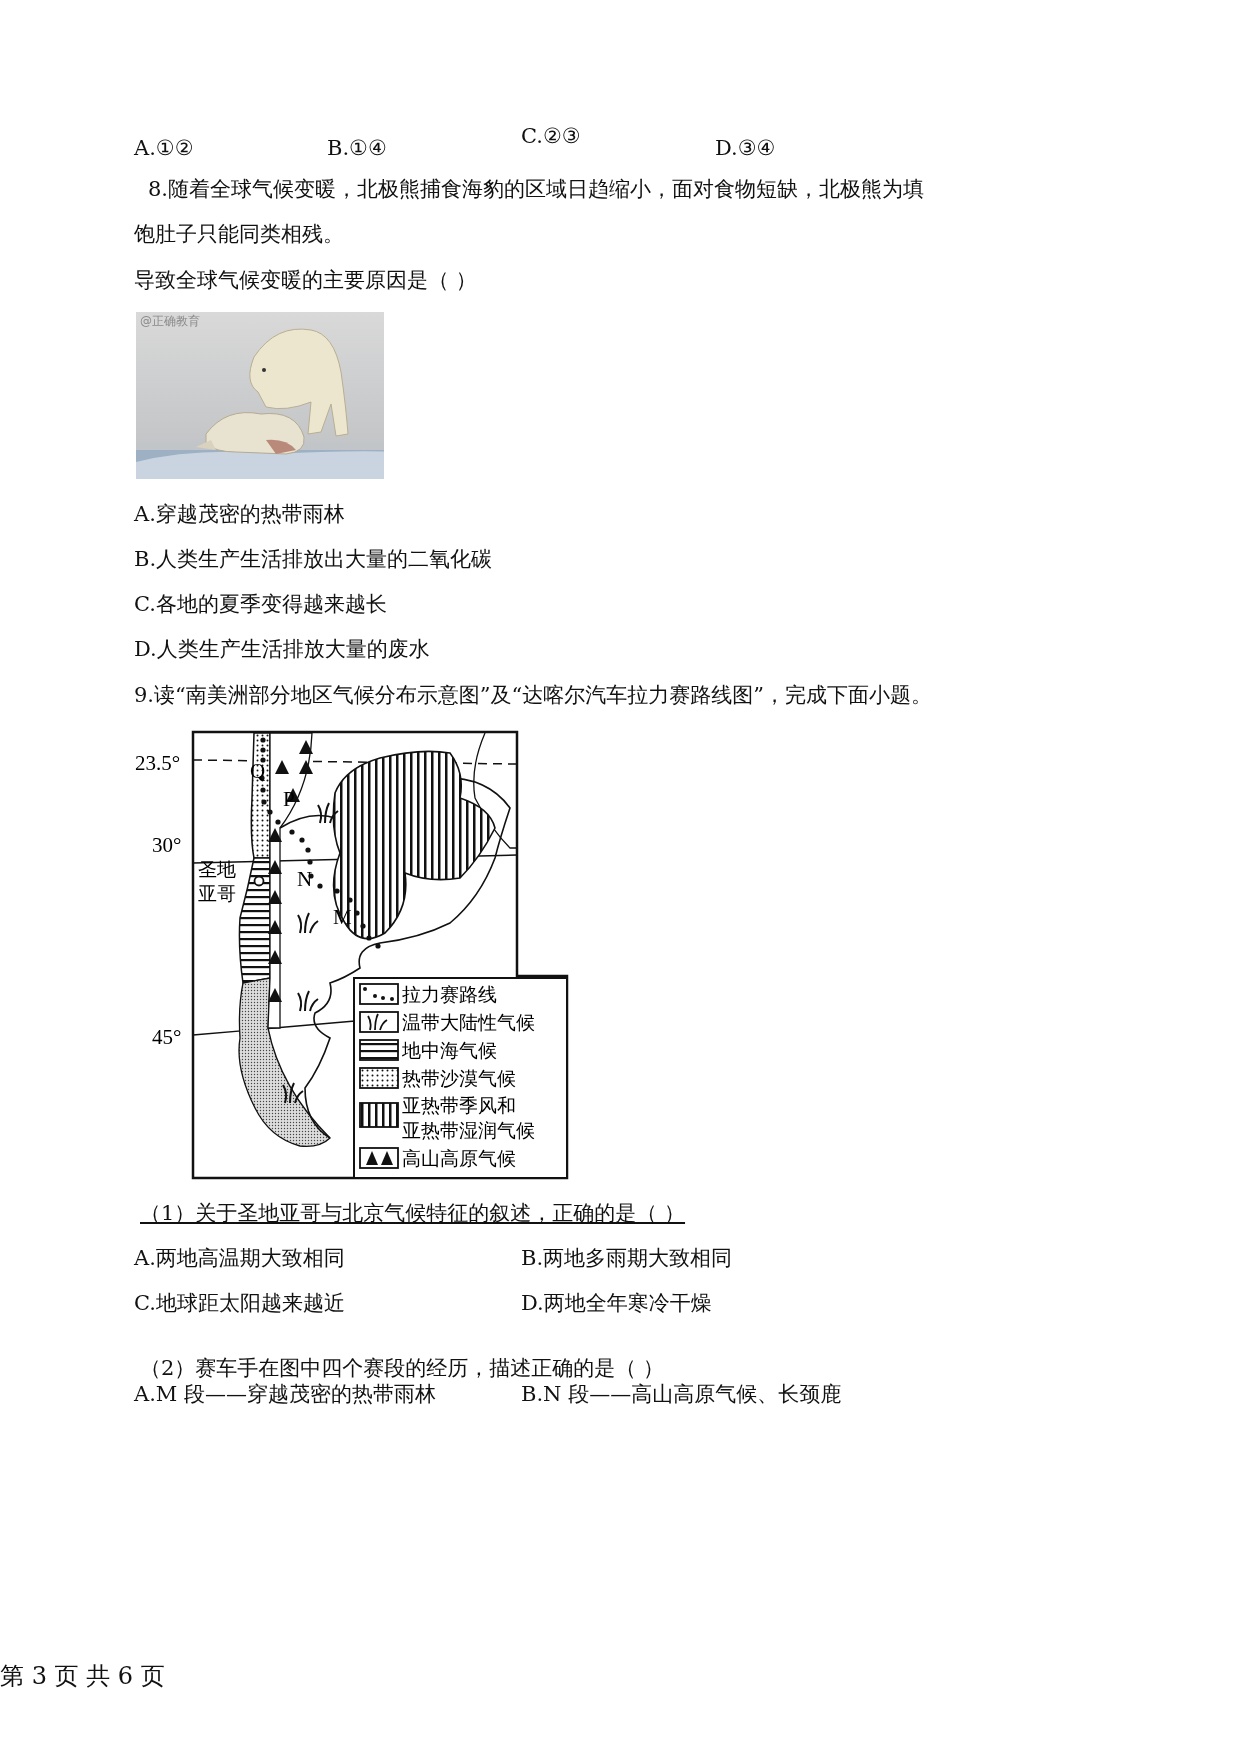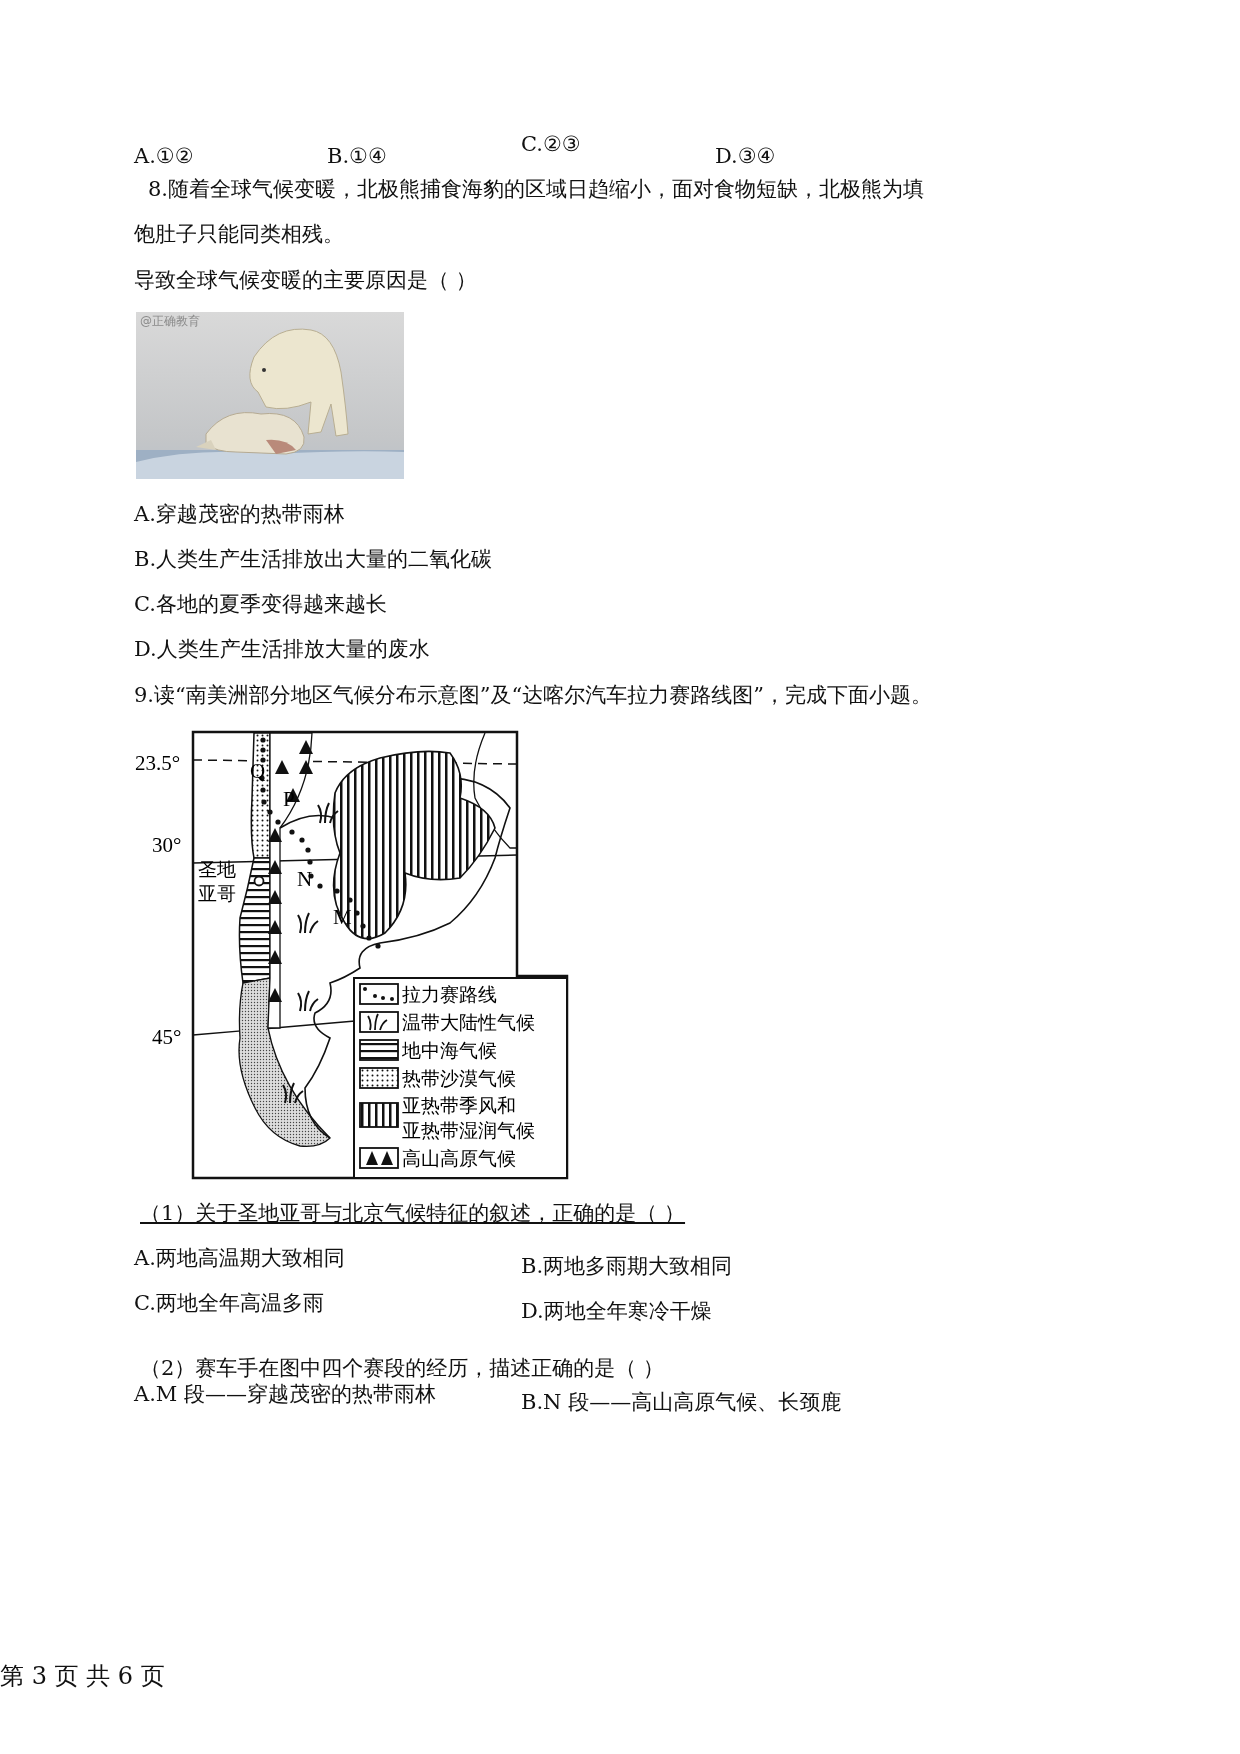--- a/index.html
+++ b/index.html
@@ -1,20 +1,20 @@
 <!DOCTYPE html>
 <html><head>
 <meta charset="utf-8">
 <style>
   html, body { margin: 0; padding: 0; background: #ffffff; }
   body { width: 1240px; height: 1754px; position: relative; overflow: hidden;
          font-family: "DejaVu Serif", "Liberation Serif", serif; color: #111; }
   .line { position: absolute; left: 134px; font-size: 21px; line-height: 28px; white-space: nowrap; }
-  .opt4 { position: absolute; font-size: 21px; line-height: 28px; white-space: nowrap; margin-top: 8px; }
-  .photo { position: absolute; left: 136px; top: 312px; width: 268px; height: 167px; overflow: hidden; }
+  .opt4 { position: absolute; font-size: 21px; line-height: 28px; white-space: nowrap; }
+  .photo { position: absolute; left: 136px; top: 312px; width: 248px; height: 167px; overflow: hidden; }
   .map { position: absolute; left: 130px; top: 728px; width: 450px; height: 455px; }
   .footer { position: absolute; left: 0; width: 1028px; top: 1662px; text-align: left; font-size: 24px; line-height: 28px; }
   .sub { position: absolute; left: 140px; font-size: 21px; line-height: 28px; white-space: nowrap; }
 </style>
 </head>
 <body>
 
 <div class="opt4" style="left:134px; top:134px;">A.①②</div>
 <div class="opt4" style="left:327px; top:134px;">B.①④</div>
 <div class="opt4" style="left:521px; top:122px;">C.②③</div>
@@ -179,20 +179,20 @@
       <text x="272" y="384">亚热带季风和</text>
       <text x="272" y="409">亚热带湿润气候</text>
       <text x="272" y="437">高山高原气候</text>
     </g>
   </svg>
 </div>
 
 <div class="sub" style="top:1199px;text-decoration:underline;">（1）关于圣地亚哥与北京气候特征的叙述，正确的是（    ）</div>
 <div class="line" style="top:1244px;">A.两地高温期大致相同</div>
 <div class="opt4" style="left:521px; top:1244px;">B.两地多雨期大致相同</div>
-<div class="line" style="top:1289px;">C.两地全年高温多雨</div>
+<div class="line" style="top:1289px;">C.地球距太阳越来越近</div>
 <div class="opt4" style="left:521px; top:1289px;">D.两地全年寒冷干燥</div>
 
 <div class="sub" style="top:1335px;margin-top:19px;">（2）赛车手在图中四个赛段的经历，描述正确的是（    ）</div>
 <div class="line" style="top:1380px;">A.M 段——穿越茂密的热带雨林</div>
 <div class="opt4" style="left:521px; top:1380px;">B.N 段——高山高原气候、长颈鹿</div>
 
 <div class="footer">第 3 页 共 6 页</div>
 
 </body></html>

